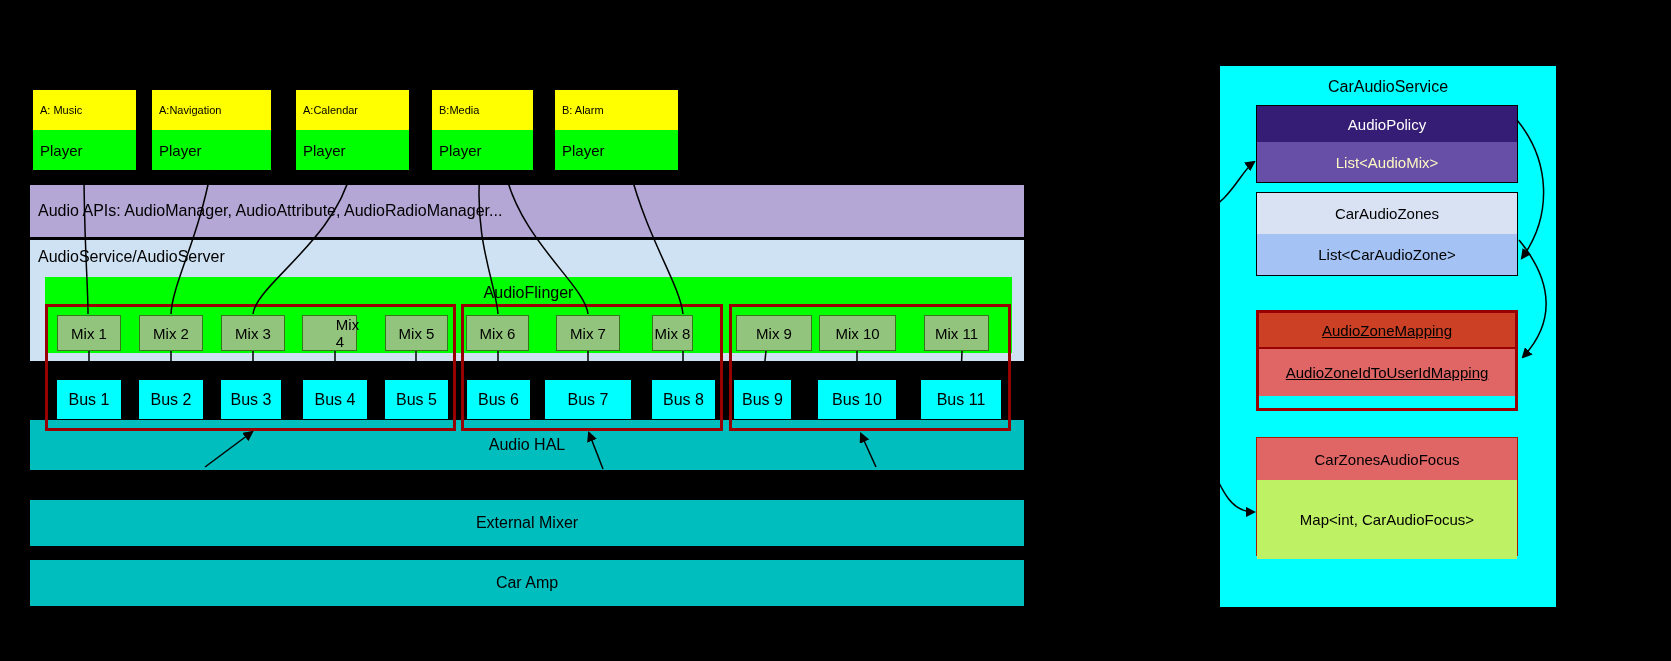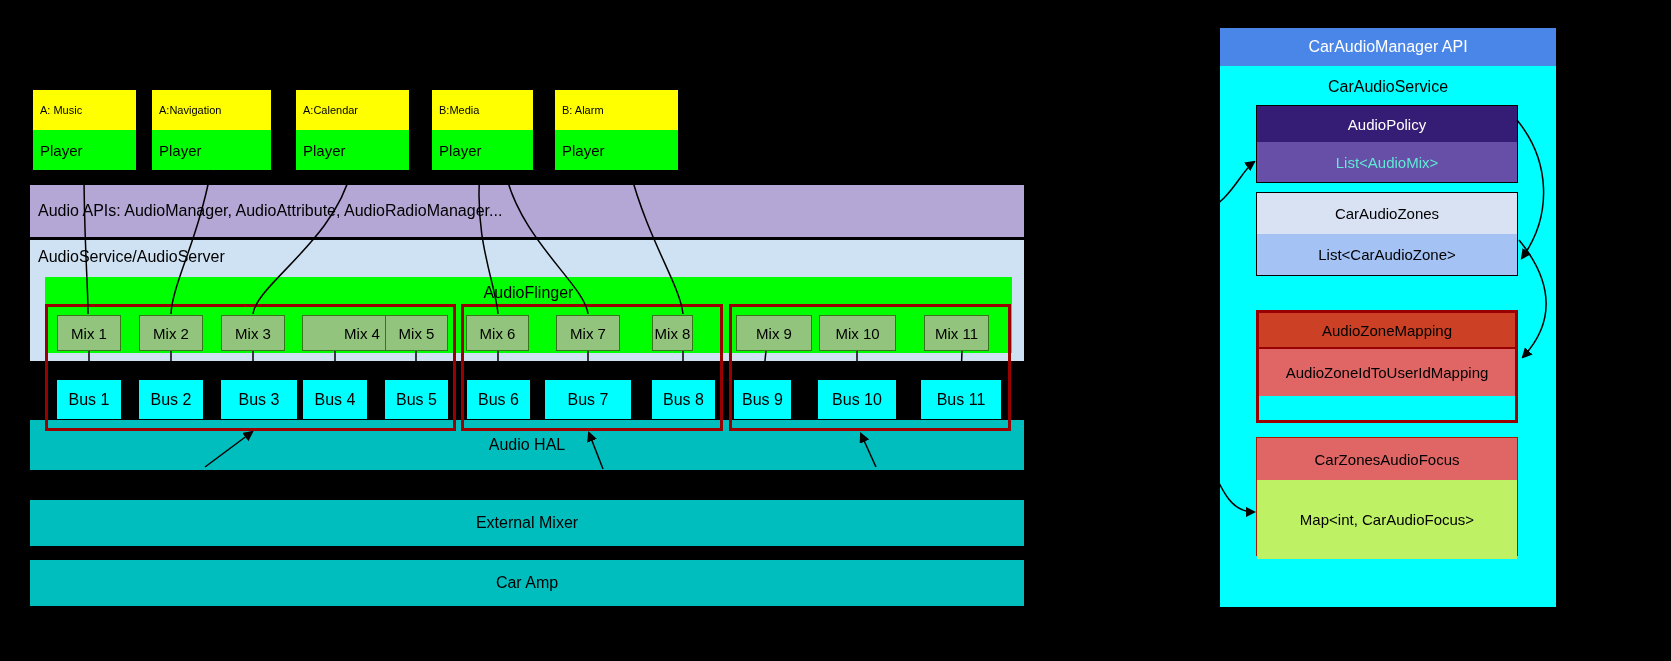--- a/index.html
+++ b/index.html
@@ -53,64 +53,63 @@
   <div class="bar" style="top:185px;height:52px;background:#b4a7d6;justify-content:flex-start;padding-left:8px;">Audio APIs: AudioManager, AudioAttribute, AudioRadioManager...</div>
 
   <div class="bar" style="top:240px;height:121px;background:#cfe2f3;align-items:flex-start;justify-content:flex-start;padding:8px;">AudioService/AudioServer</div>
 
   <div class="box" style="left:45px;top:277px;width:967px;height:76px;background:#00ff00;
        display:flex;justify-content:center;align-items:flex-start;padding-top:7px;font-size:16px;">AudioFlinger</div>
 
   <div class="box mix" style="left:57px;width:64px;">Mix 1</div>
   <div class="box mix" style="left:139px;width:64px;">Mix 2</div>
   <div class="box mix" style="left:221px;width:64px;">Mix 3</div>
-  <div class="box mix" style="left:302px;width:84px;padding-left:36px;">Mix 4</div>
+  <div class="box mix" style="left:302px;width:55px;padding-left:36px;">Mix 4</div>
   <div class="box mix" style="left:385px;width:63px;">Mix 5</div>
   <div class="box mix" style="left:466px;width:63px;">Mix 6</div>
   <div class="box mix" style="left:556px;width:64px;">Mix 7</div>
   <div class="box mix" style="left:652px;width:41px;">Mix 8</div>
   <div class="box mix" style="left:736px;width:76px;">Mix 9</div>
   <div class="box mix" style="left:819px;width:77px;">Mix 10</div>
   <div class="box mix" style="left:924px;width:65px;">Mix 11</div>
 
   <div class="box bus" style="left:57px;width:64px;">Bus 1</div>
   <div class="box bus" style="left:139px;width:64px;">Bus 2</div>
-  <div class="box bus" style="left:221px;width:76px;">Bus 3</div>
+  <div class="box bus" style="left:221px;width:60px;">Bus 3</div>
   <div class="box bus" style="left:303px;width:64px;">Bus 4</div>
   <div class="box bus" style="left:385px;width:63px;">Bus 5</div>
   <div class="box bus" style="left:467px;width:63px;">Bus 6</div>
   <div class="box bus" style="left:545px;width:86px;">Bus 7</div>
   <div class="box bus" style="left:652px;width:63px;">Bus 8</div>
   <div class="box bus" style="left:734px;width:57px;">Bus 9</div>
   <div class="box bus" style="left:818px;width:78px;">Bus 10</div>
   <div class="box bus" style="left:921px;width:80px;">Bus 11</div>
 
   <div class="box redgroup" style="left:45px;width:411px;"></div>
   <div class="box redgroup" style="left:461px;width:262px;"></div>
   <div class="box redgroup" style="left:729px;width:282px;"></div>
 
   <div class="bar teal" style="top:420px;height:50px;">Audio HAL</div>
   <div class="bar teal" style="top:500px;height:46px;">External Mixer</div>
   <div class="bar teal" style="top:560px;height:46px;">Car Amp</div>
 
-  <div class="box rp-row" style="left:1220px;top:28px;width:336px;height:38px;background:#4a86e8;color:#fff;font-size:16px;">CarAudioManager API</div>
   <div class="box" style="left:1220px;top:66px;width:336px;height:541px;background:#00ffff;"></div>
   <div class="box rp-row" style="left:1220px;top:75px;width:336px;height:24px;font-size:16px;">CarAudioService</div>
 
   <div class="box rp-inner" style="top:105px;height:78px;">
     <div class="rp-row" style="height:36px;background:#351c75;color:#fff;">AudioPolicy</div>
-    <div class="rp-row" style="height:40px;background:#674ea7;color:#5eead4;">List&lt;AudioMix&gt;</div>
+    <div class="rp-row" style="height:40px;background:#674ea7;color:#fef9c3;">List&lt;AudioMix&gt;</div>
   </div>
 
   <div class="box rp-inner" style="top:192px;height:84px;">
     <div class="rp-row" style="height:41px;background:#d9e2f3;">CarAudioZones</div>
     <div class="rp-row" style="height:41px;background:#a4c2f4;">List&lt;CarAudioZone&gt;</div>
   </div>
 
-  <div class="box rp-inner" style="top:310px;height:113px;border:3px solid #990000;">
+  <div class="box rp-inner" style="top:310px;height:101px;border:3px solid #990000;text-decoration:underline;">
     <div class="rp-row" style="height:34px;background:#cc4125;border-bottom:2px solid #990000;">AudioZoneMapping</div>
     <div class="rp-row" style="height:47px;background:#e06666;">AudioZoneIdToUserIdMapping</div>
   </div>
 
   <div class="box rp-inner" style="top:437px;height:119px;border:1px solid #a61c00;">
     <div class="rp-row" style="height:42px;background:#e06666;">CarZonesAudioFocus</div>
     <div class="rp-row" style="height:79px;background:#bef264;">Map&lt;int, CarAudioFocus&gt;</div>
   </div>
 
   <svg class="overlay" width="1671" height="661" viewBox="0 0 1671 661">

